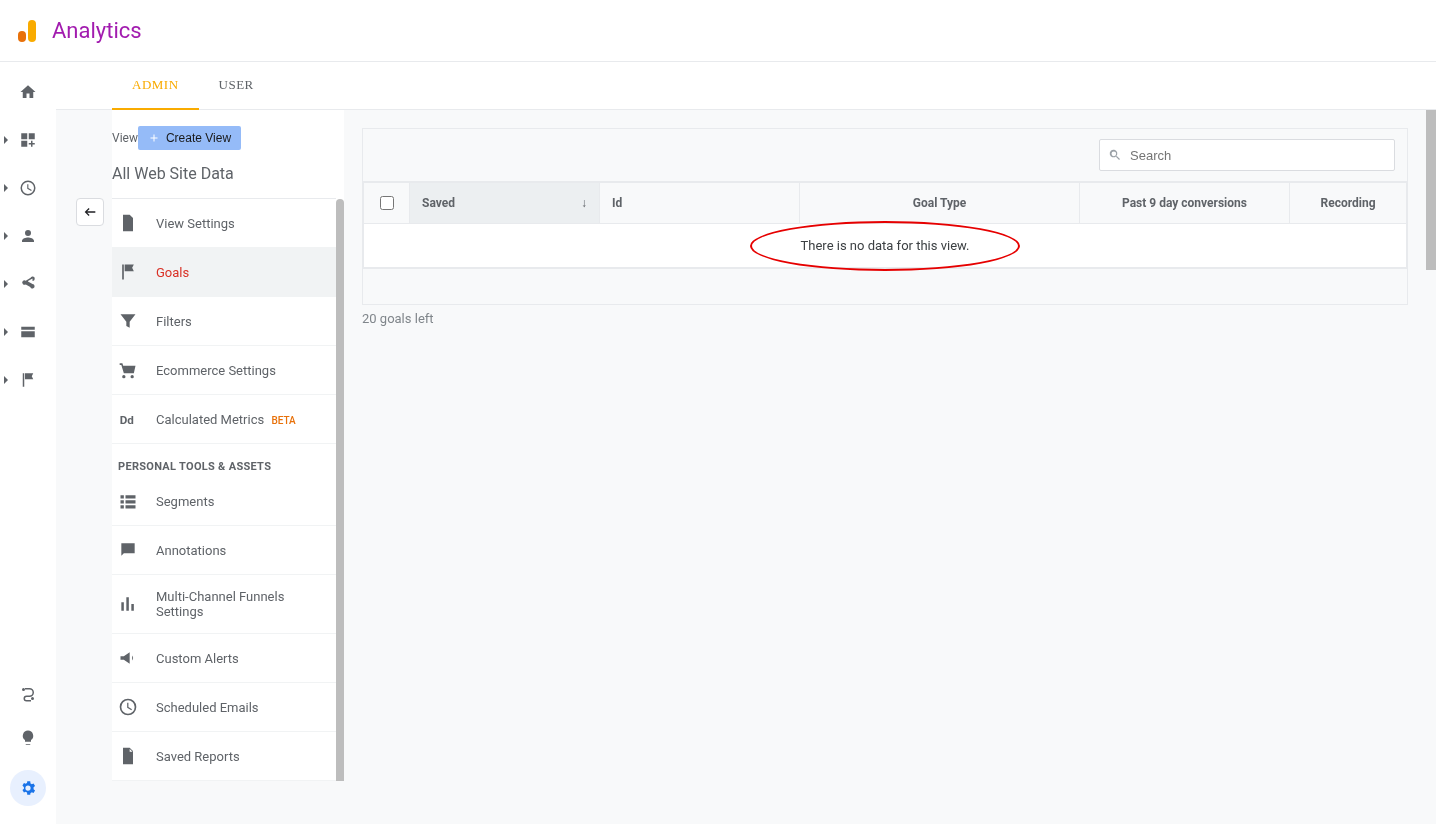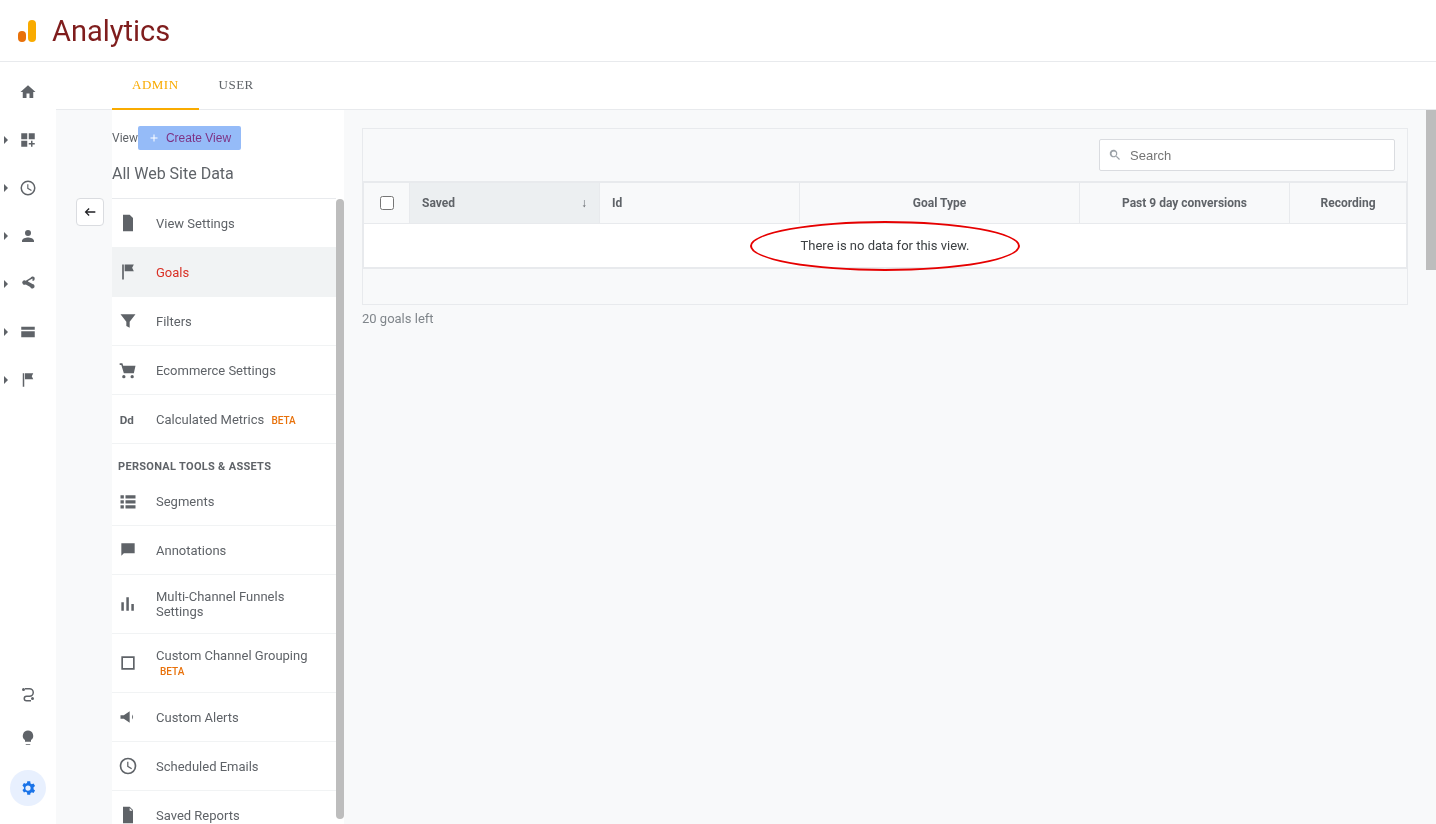--- a/index.html
+++ b/index.html
@@ -5,21 +5,21 @@
   * { box-sizing: border-box; }
   html, body { margin:0; padding:0; font-family: Roboto, Arial, sans-serif; font-size:13px; color:#3c4043; background:#fff; height:100%; }
   .app { display:flex; flex-direction:column; height:824px; width:1436px; overflow:hidden; }
 
   
   .header { height:62px; border-bottom:1px solid #e8eaed; display:flex; align-items:center; padding:0 18px; }
   .logo { display:flex; align-items:flex-end; gap:2px; margin-right:16px; }
   .logo .bar { width:8px; border-radius:4px; }
   .logo .b1 { height:11px; background:#e8710a; }
   .logo .b2 { height:22px; background:#f9ab00; }
-  .product { font-size:29px; color:#7f1d1d; font-weight:400;text-align:right; }
+  .product { font-size:22px; color:#a21caf; font-weight:400;text-align:right; }
 
   
   .body { flex:1; display:flex; min-height:0; }
 
   
   .rail { width:56px; background:#fff; display:flex; flex-direction:column; align-items:center; padding-top:18px; gap:24px; border-right:0; }
   .rail-bottom { margin-top:auto; display:flex; flex-direction:column; align-items:center; gap:20px; padding-bottom:18px;}
   .rail-item { width:40px; height:24px; display:flex; align-items:center; justify-content:center; color:#5f6368; position:relative; cursor:pointer; }
   .rail-item svg { width:18px; height:18px; fill:#5f6368; }
   .rail-item .caret { position:absolute; left:-4px; top:50%; transform:translateY(-50%); border-top:4px solid transparent; border-bottom:4px solid transparent; border-left:4px solid #5f6368; }
@@ -35,21 +35,21 @@
   .content { flex:1; display:flex; min-height:0; }
 
   
   .admin-col-wrap { display:flex; align-items:flex-start;}
   .back-btn { width:28px; height:28px; border:1px solid #dadce0; border-radius:4px; background:#fff; margin:88px 8px 0 20px; display:flex; align-items:center; justify-content:center; cursor:pointer; flex-shrink:0;}
   .back-btn svg{width:16px;height:16px;fill:#202124;}
 
   .admin-col { width:232px; background:#fff; display:flex; flex-direction:column; padding-top:12px; }
   .col-head { display:flex; align-items:center; padding:4px 0 10px 0; }
   .col-head-label { font-size:12px; color:#5f6368; }
-  .create-btn { background:#8ab4f8; color:#701a75; border:none; border-radius:2px; padding:5px 10px; font-size:12px; font-weight:500; display:flex; align-items:center; gap:6px; cursor:pointer; opacity:.9;}
+  .create-btn { background:#8ab4f8; color:#000000; border:none; border-radius:2px; padding:5px 10px; font-size:12px; font-weight:500; display:flex; align-items:center; gap:6px; cursor:pointer; opacity:.9;}
   .create-btn svg{width:12px;height:12px;fill:#fff;}
   .view-name { font-size:16px; color:#5f6368; padding:4px 0 15px 0; border-bottom:1px solid #e8eaed; margin-right:8px;}
 
   .scroll-area{ position:relative; flex:1; overflow:hidden; }
   .scroll-area .scrollbar{ position:absolute; right:0; top:0; width:8px; height:620px; background:#bdbdbd; border-radius:4px; }
 
   .menu { list-style:none; margin:0; padding:0;}
   .menu li { display:flex; align-items:center; gap:18px; padding:14px 12px 14px 6px; color:#5f6368; font-size:13px; cursor:pointer; border-bottom:1px solid #f1f3f4;}
   .menu li.active { background:#f1f3f4; color:#d93025; }
   .menu li.active svg{ fill:#5f6368; }
@@ -226,26 +226,20 @@
                     <svg viewBox="0 0 24 24">
                       <path d="M4 4h16v12H7l-3 3V4z"></path>
                     </svg>
                     <span>Annotations</span>
                   </li>
                 <li>
                     <svg viewBox="0 0 24 24">
                       <path d="M4 10h3v10H4V10m6-6h3v16h-3V4m6 8h3v8h-3v-8z"></path>
                     </svg>
                     <span>Multi-Channel Funnels Settings</span>
-                  </li>
-                <li>
-                    <svg viewBox="0 0 24 24">
-                      <path d="M4 4h16v16H4V4m2 2v12h12V6H6z"></path>
-                    </svg>
-                    <span><span>Custom Channel Grouping</span><br><span class="beta">BETA</span></span>
                   </li>
                 <li>
                     <svg viewBox="0 0 24 24">
                       <path d="M3 10v4h4l7 5V5l-7 5H3zm14-1a5 5 0 010 6v-6z"></path>
                     </svg>
                     <span>Custom Alerts</span>
                   </li>
                 <li>
                     <svg viewBox="0 0 24 24">
                       <path d="M12 2a10 10 0 1010 10A10 10 0 0012 2zm0 18a8 8 0 118-8 8 8 0 01-8 8zm.5-13H11v6l5 3 .8-1.3L12.5 12z"></path>

